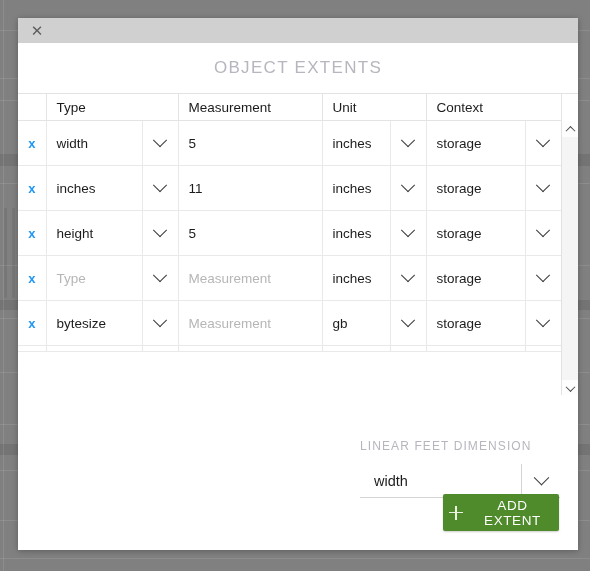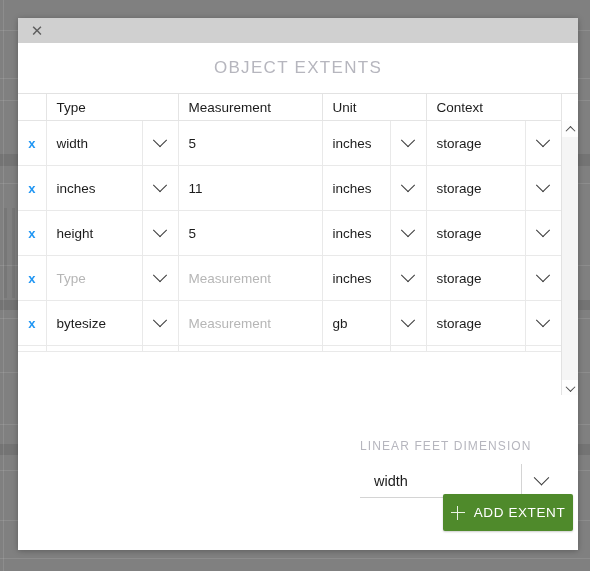--- a/index.html
+++ b/index.html
@@ -281,21 +281,21 @@
     width: 10px;
     height: 10px;
     border-right: 1.7px solid #3a3a3a;
     border-bottom: 1.7px solid #3a3a3a;
     transform: rotate(45deg) translate(-2px,-2px);
   }
   #add-extent-btn {
     position: absolute;
     left: 425px;
     top: 99px;
-    width: 130px;
+    width: 116px;
     height: 37px;
     background: #4f8a2b;
     color: #ffffff;
     border: none;
     border-radius: 2px;
     font-family: "Liberation Sans", sans-serif;
     font-size: 13.5px;
     letter-spacing: 0.6px;
     display: flex;
     align-items: center;

